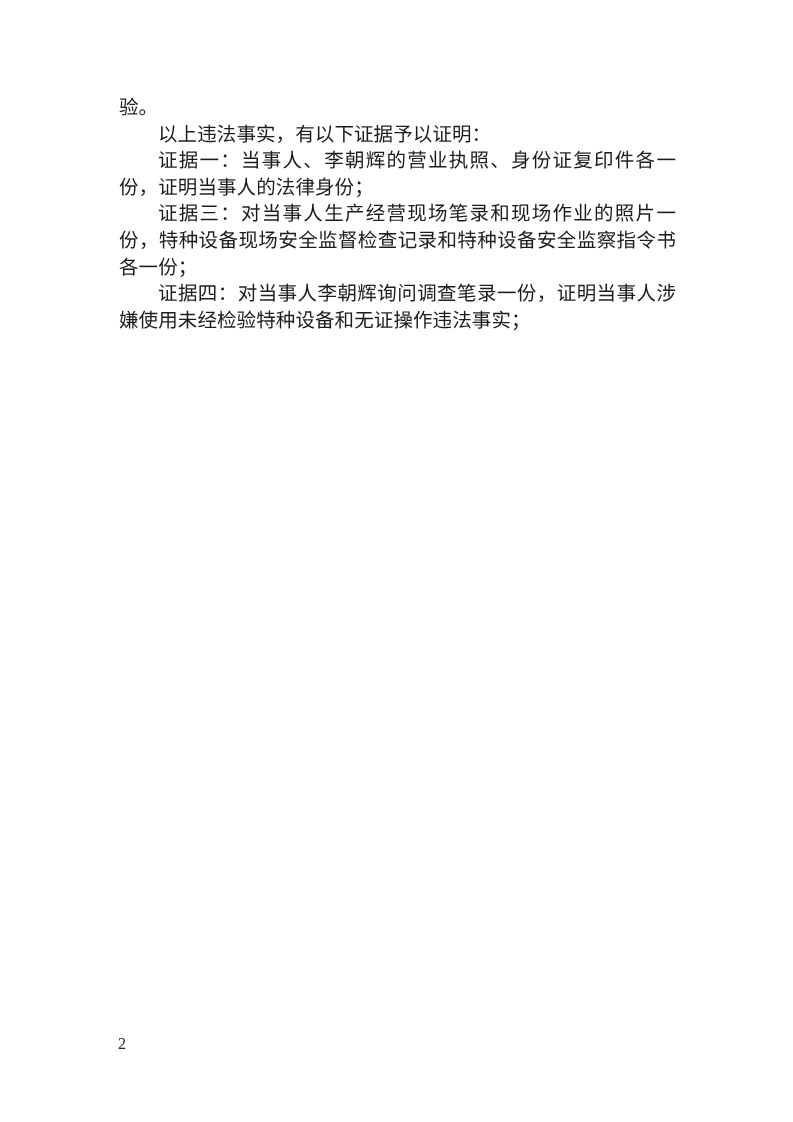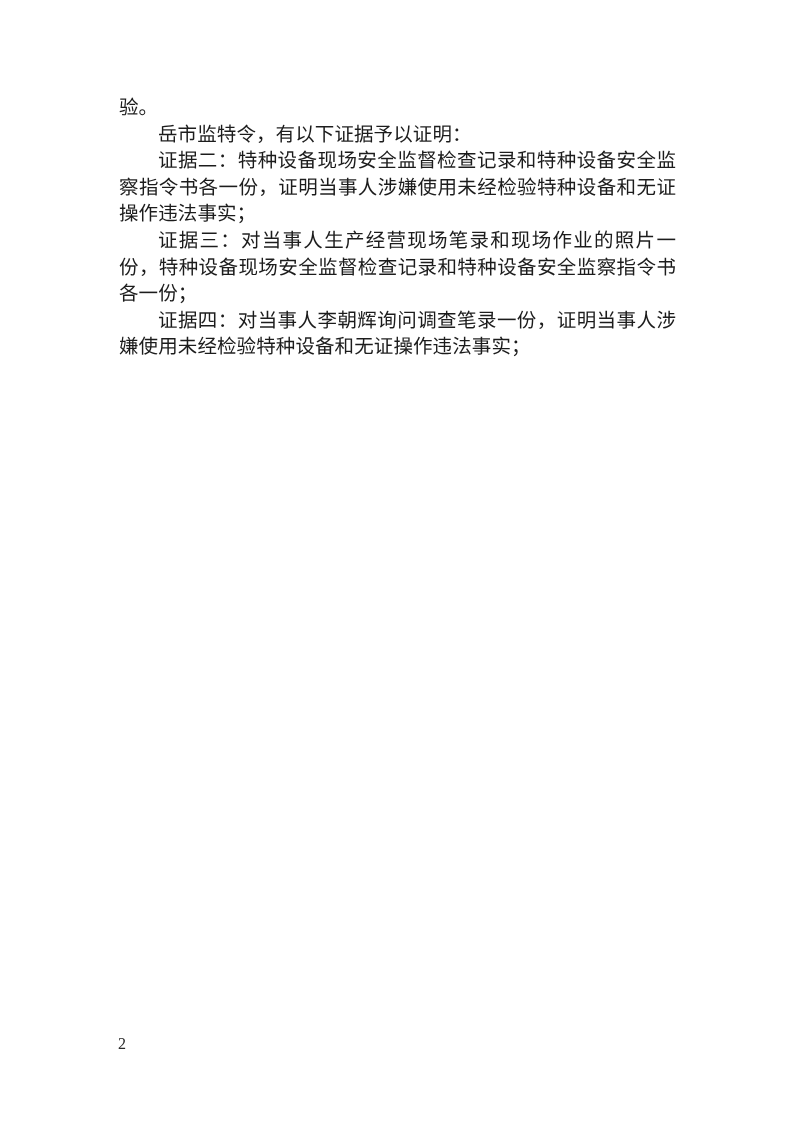--- a/index.html
+++ b/index.html
@@ -52,24 +52,24 @@
 </style>
 </head>
 <body>
 
 <div class="page">
   <div class="content">
 
       <p class="no-indent">验。</p>
 
 
-      <p>岳市监特令，有以下证据予以证明：</p>
+      <p>以上违法事实，有以下证据予以证明：</p>
 
+      <p>证据一：当事人、李朝辉的营业执照、身份证复印件各一份，证明当事人的法律身份；</p>
 
-      <p>证据二：特种设备现场安全监督检查记录和特种设备安全监察指令书各一份，证明当事人涉嫌使用未经检验特种设备和无证操作违法事实；</p>
 
       <p>证据三：对当事人生产经营现场笔录和现场作业的照片一份，特种设备现场安全监督检查记录和特种设备安全监察指令书各一份；</p>
 
       <p>证据四：对当事人李朝辉询问调查笔录一份，证明当事人涉嫌使用未经检验特种设备和无证操作违法事实；</p>
 
 
 
 
     </div>
   <div class="page-number">2</div>

